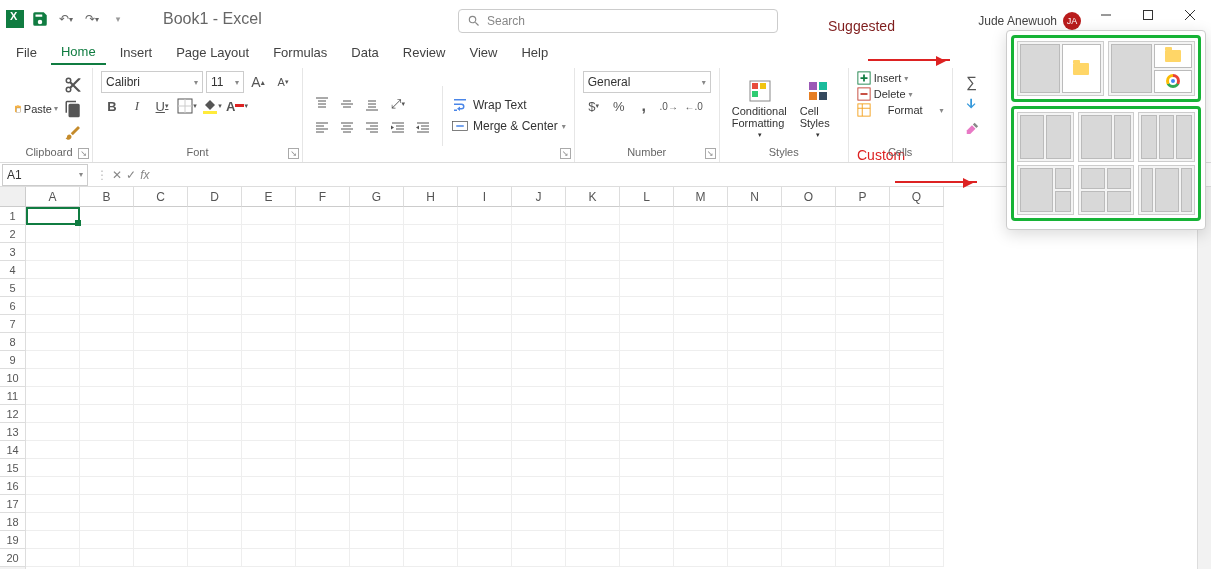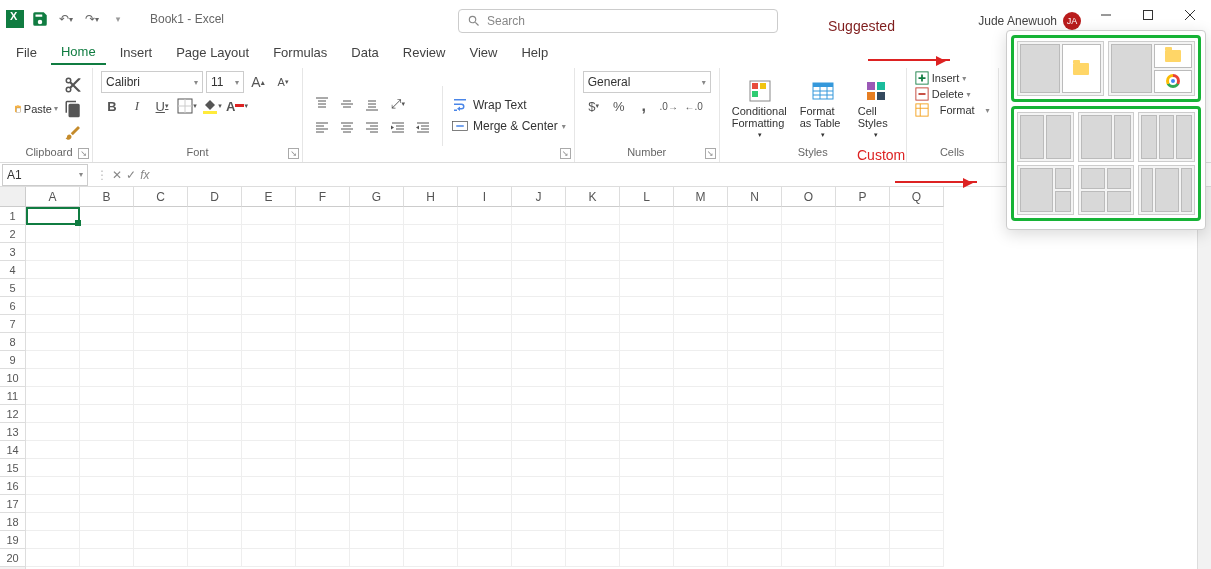--- a/index.html
+++ b/index.html
@@ -28,21 +28,21 @@
   }
   .excel-logo::after {
     content: "X"; color: #fff; font-weight: bold;
     font-size: 11px; position: absolute; left: 4px; top: 0;
   }
   .qat-btn {
     width: 20px; height: 20px; display: flex;
     align-items: center; justify-content: center;
     color: #666; cursor: pointer;
   }
-  .doc-title { margin-left: 22px; font-size: 12px; color: #666; text-align: right;}
+  .doc-title { margin-left: 35px; font-size: 16px; color: #666; text-align: right;}
   .search-wrap {
     position: absolute; left: 458px; top: 9px;
     width: 320px; height: 24px;
     border: 1px solid #ccc; border-radius: 4px;
     display: flex; align-items: center; padding: 0 8px;
     color: #888; background: #fff;
   }
   .search-wrap svg { margin-right: 6px; }
   .annot-suggested {
     position: absolute; left: 828px; top: 18px;
@@ -470,29 +470,20 @@
       <div class="mid-btn" style="width:64px">
         <svg width="24" height="24" viewBox="0 0 24 24">
             <rect x="2" y="2" width="20" height="20" fill="#fff" stroke="#888"></rect>
             <rect x="4" y="4" width="6" height="6" fill="#e74c3c"></rect>
             <rect x="12" y="4" width="6" height="6" fill="#f1c40f"></rect>
             <rect x="4" y="12" width="6" height="6" fill="#2ecc71"></rect>
           </svg>
         <span>Conditional Formatting</span>
           <span style="font-size:7px">▾</span>
       </div>
-      <div class="mid-btn" style="width:54px">
-        <svg width="24" height="24" viewBox="0 0 24 24">
-            <rect x="2" y="4" width="20" height="16" fill="#fff" stroke="#3498db"></rect>
-            <rect x="2" y="4" width="20" height="4" fill="#3498db"></rect>
-            <path stroke="#3498db" d="M2 12h20M2 16h20M9 4v16M16 4v16"></path>
-          </svg>
-        <span>Format as Table</span>
-          <span style="font-size:7px">▾</span>
-      </div>
       <div class="mid-btn" style="width:44px">
         <svg width="24" height="24" viewBox="0 0 24 24">
             <rect x="3" y="3" width="8" height="8" fill="#9b59b6"></rect>
             <rect x="13" y="3" width="8" height="8" fill="#1abc9c"></rect>
             <rect x="3" y="13" width="8" height="8" fill="#e67e22"></rect>
             <rect x="13" y="13" width="8" height="8" fill="#34495e"></rect>
           </svg>
         <span>Cell Styles</span>
           <span style="font-size:7px">▾</span>
       </div>
@@ -511,21 +502,21 @@
           <span style="font-size:8px;color:#888">▾</span>
       </div>
       <div class="row" style="cursor:pointer;font-size:11px;gap:3px">
         <svg width="14" height="14" viewBox="0 0 16 16">
             <rect x="1" y="1" width="14" height="14" fill="none" stroke="#c0392b"></rect>
             <path stroke="#c0392b" stroke-width="2" d="M4 8h8"></path>
           </svg>
         <span>Delete</span> 
           <span style="font-size:8px;color:#888">▾</span>
       </div>
-      <div class="row" style="cursor:pointer;font-size:11px;gap:11px">
+      <div class="row" style="cursor:pointer;font-size:11px;gap:17px">
         <svg width="14" height="14" viewBox="0 0 16 16">
             <rect x="1" y="1" width="14" height="14" fill="none" stroke="#f39c12"></rect>
             <path stroke="#f39c12" d="M1 6h14M6 1v14"></path>
           </svg>
         <span>Format</span> 
           <span style="font-size:8px;color:#888">▾</span>
       </div>
     </div>
     <div class="group-label">Cells</div>
   </div>

